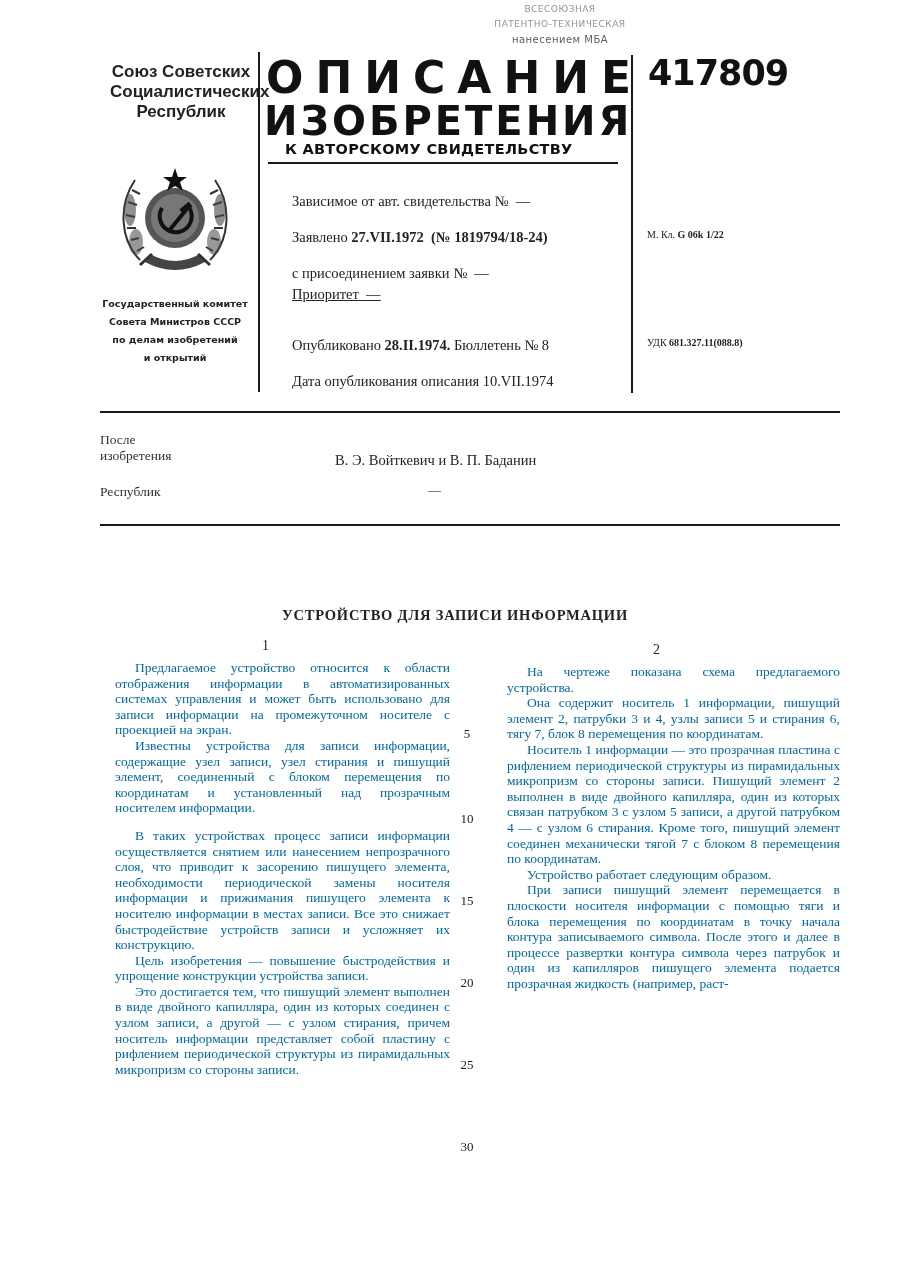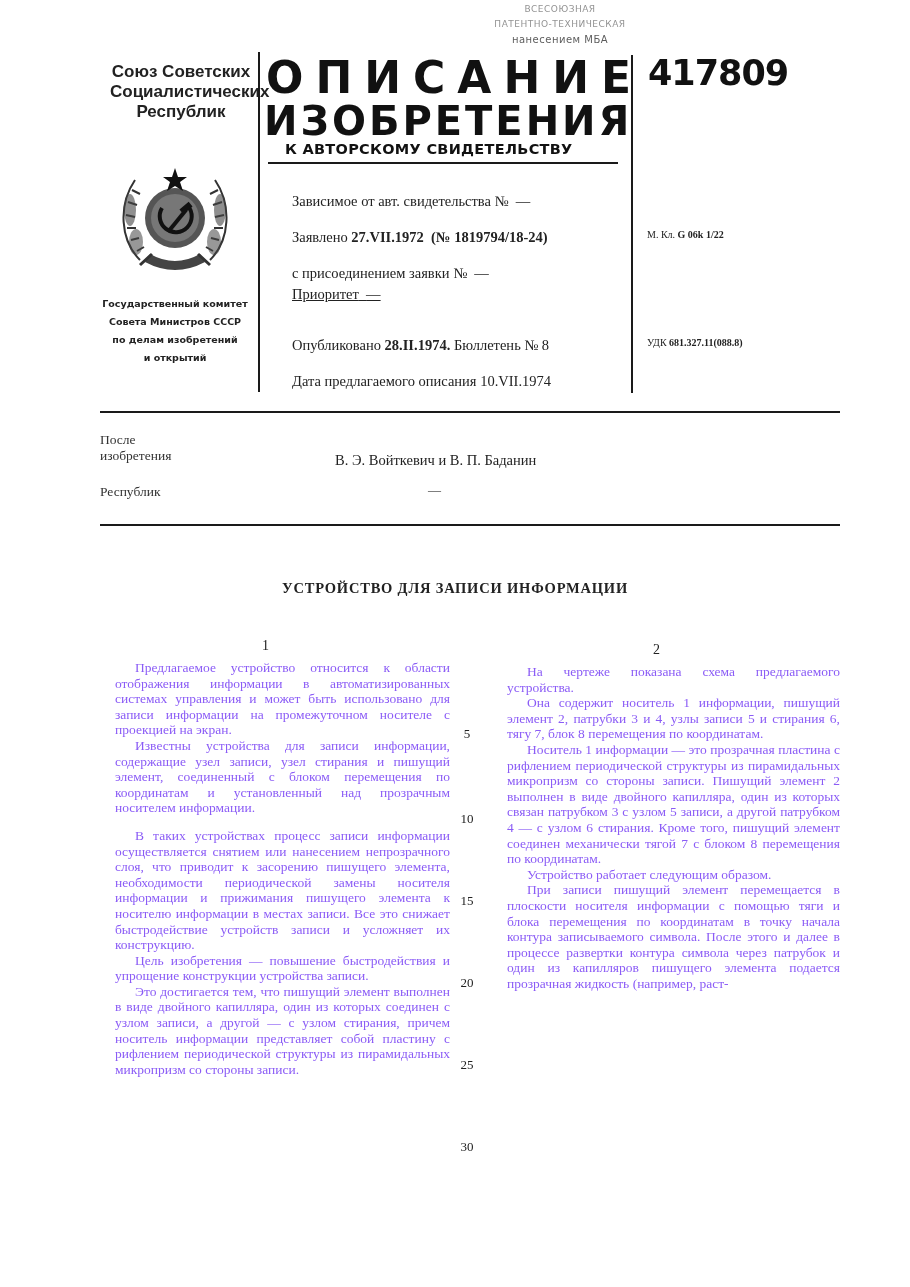--- a/index.html
+++ b/index.html
@@ -17,23 +17,23 @@
   .title2 { left: 264px; top: 98px; font-family: "DejaVu Sans", sans-serif; font-weight: bold; font-size: 40px; letter-spacing: 3px; line-height: 46px; color: #111; }
   .subtitle { left: 285px; top: 141px; font-family: "DejaVu Sans", sans-serif; font-weight: bold; font-size: 14.5px; letter-spacing: 0.3px; color: #111; }
   .hline { background: #1a1a1a; height: 2px; }
   .patnum { left: 648px; top: 53px; font-family: "DejaVu Sans", sans-serif; font-weight: bold; font-size: 35px; color: #111; letter-spacing: -1px; }
   .meta { left: 267px; font-size: 14.5px; color: #222; white-space: nowrap; margin-left: 25px; }
   .meta b { font-weight: bold; }
   .right-meta { left: 647px; font-size: 10px; color: #222; white-space: nowrap; }
   .label-small { left: 100px; font-size: 13.5px; color: #333; line-height: 16px; }
   .authors { left: 335px; top: 452px; font-size: 14.5px; color: #222; }
   .dash-appl { left: 428px; top: 482px; font-size: 13px; color: #333; }
-  .doc-title { left: 0; width: 910px; top: 580px; text-align: center; font-family: "Liberation Serif", serif; font-weight: bold; font-size: 14.5px; letter-spacing: 0.8px; color: #222; }
+  .doc-title { left: 0; width: 910px; top: 607px; text-align: center; font-family: "Liberation Serif", serif; font-weight: bold; font-size: 14.5px; letter-spacing: 0.8px; color: #222; }
   .colnum { font-size: 14px; color: #222; }
-  .col { font-size: 13.5px; line-height: 15.6px; color: #8b5cf6; text-align: justify; }
+  .col { font-size: 13.5px; line-height: 15.6px; color: #0369a1; text-align: justify; }
   .col p { margin: 0; text-indent: 20px; }
   .col p.gap { margin-top: 12px; }
   .lnum { left: 452px; width: 30px; text-align: center; font-size: 13px; color: #222; }
 </style>
 </head>
 <body>
 
 <div class="abs stamp">
   <div>ВСЕСОЮЗНАЯ</div>
   <div>ПАТЕНТНО-ТЕХНИЧЕСКАЯ</div>
@@ -104,21 +104,21 @@
 <div class="abs meta" style="top:286px;text-decoration:underline;">
   <span>Приоритет</span>
   &nbsp;<span>—</span>
 </div>
 <div class="abs meta" style="top:337px;">
   <span>Опубликовано</span>
   <b>28.II.1974.</b>
   <span>Бюллетень № 8</span>
 </div>
 <div class="abs meta" style="top:373px;">
-  <span>Дата предлагаемого описания</span>
+  <span>Дата опубликования описания</span>
   <span>10.VII.1974</span>
 </div>
 
 <div class="abs right-meta" style="top:229px;">
   <span>М. Кл.</span>
   <b>G 06k 1/22</b>
 </div>
 <div class="abs right-meta" style="top:337px;">
   <span>УДК</span>
   <b>681.327.11(088.8)</b>

